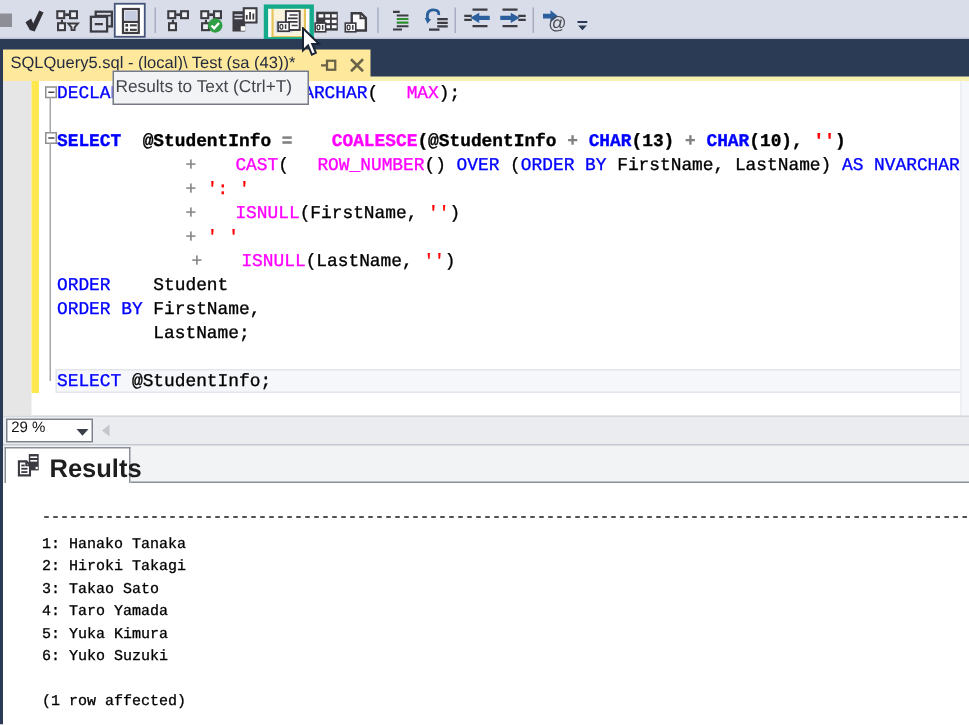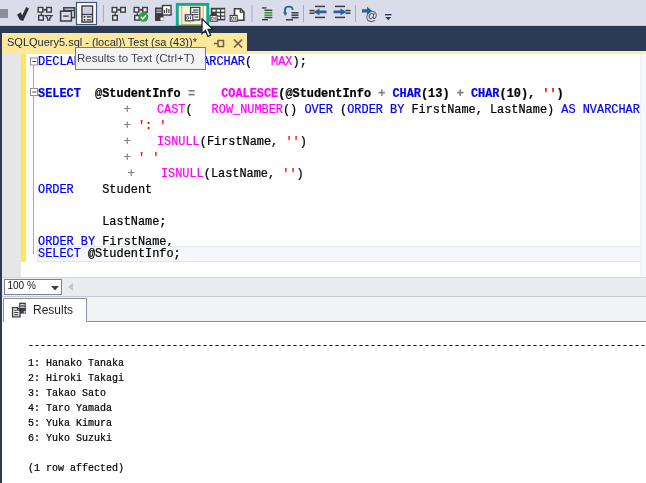--- a/index.html
+++ b/index.html
@@ -201,33 +201,33 @@
 </svg>
 
 <div class="abs code" style="left:38px;top:53.5px;"><span class="kw">DECLARE</span> @StudentInfo <span class="kw">NVARCHAR</span>(<span class="mg">MAX</span>);</div>
 <div class="abs code" style="left:38px;top:85.5px;font-weight:bold;"><span class="kw">SELECT</span>  @StudentInfo <span class="gy">=</span> <span class="mg">COALESCE</span>(@StudentInfo <span class="gy">+</span> <span class="kw">CHAR</span>(13) <span class="gy">+</span> <span class="kw">CHAR</span>(10), <span class="rd">''</span>)</div>
 <div class="abs code" style="left:38px;top:101.5px;">            <span class="gy">+</span> <span class="mg">CAST</span>(<span class="mg">ROW_NUMBER</span>() <span class="kw">OVER</span> (<span class="kw">ORDER BY</span> FirstName, LastName) <span class="kw">AS</span> <span class="kw">NVARCHAR</span>(20))</div>
 <div class="abs code" style="left:38px;top:117.5px;">            <span class="gy">+</span> <span class="rd">': '</span></div>
 <div class="abs code" style="left:38px;top:133.5px;">            <span class="gy">+</span> <span class="mg">ISNULL</span>(FirstName, <span class="rd">''</span>)</div>
 <div class="abs code" style="left:38px;top:149.5px;">            <span class="gy">+</span> <span class="rd">' '</span></div>
 <div class="abs code" style="left:42px;top:165.5px;">            <span class="gy">+</span> <span class="mg">ISNULL</span>(LastName, <span class="rd">''</span>)</div>
 <div class="abs code" style="left:38px;top:181.5px;"><span class="kw">ORDER</span>    Student</div>
-<div class="abs code" style="left:38px;top:197.5px;margin-top:36px;"><span class="kw">ORDER BY</span> FirstName,</div>
+<div class="abs code" style="left:38px;top:197.5px;"><span class="kw">ORDER BY</span> FirstName,</div>
 <div class="abs code" style="left:38px;top:213.5px;">         LastName;</div>
 <div class="abs" style="left:37px;top:245.5px;width:609px;height:16.5px;background:#f6f7fa;border:1px solid #e3e5ec;box-sizing:border-box;"></div>
 <div class="abs code" style="left:38px;top:245.5px;"><span class="kw">SELECT</span> @StudentInfo;</div>
 
 <div class="abs" style="left:640px;top:54px;width:6px;height:223px;background:#f6f7fa;border-left:1px solid #eceef3;box-sizing:border-box;"></div>
 
 <div class="abs" style="left:75px;top:47px;width:131px;height:23px;background:#f2f3f5;border:1px solid #767b85;box-sizing:border-box;"></div>
 <div class="abs" style="left:77px;top:47px;width:131px;height:23px;font-size:11.5px;color:#42454c;text-align:left;line-height:22.5px;">Results to Text (Ctrl+T)</div>
 
 <div class="abs" style="left:0;top:277px;width:646px;height:19px;background:#eaecf0;border-top:1px solid #d5d7dc;box-sizing:border-box;"></div>
 <div class="abs" style="left:4px;top:279px;width:58px;height:16px;background:#fff;border:1px solid #7e838d;box-sizing:border-box;"></div>
-<div class="abs" style="left:7.5px;top:280px;font-size:10px;color:#111;">100 %</div>
+<div class="abs" style="left:7.5px;top:280px;font-size:10px;color:#111;">29 %</div>
 <svg class="abs" style="left:48px;top:283px;" width="14" height="10" viewBox="0 0 14 10">
   <path d="M3 3 h8 l-4 4.5 Z" fill="#3a3f4a"></path>
 </svg>
 <svg class="abs" style="left:65px;top:281px;" width="14" height="12" viewBox="0 0 14 12">
   <path d="M8 2 v8 l-5 -4 Z" fill="#c3c6cc"></path>
 </svg>
 
 <div class="abs" style="left:0;top:296px;width:646px;height:26px;background:#f1f3f5;border-top:1px solid #c4c8d0;box-sizing:border-box;"></div>
 <div class="abs" style="left:87px;top:321px;width:559px;height:1px;background:#8a8f98;"></div>
 <div class="abs" style="left:3px;top:298px;width:84px;height:24px;background:#ffffff;border:1px solid #8a8f98;border-bottom:none;box-sizing:border-box;"></div>
@@ -237,21 +237,21 @@
   <line x1="10.2" y1="7.2" x2="14.8" y2="7.2" stroke="#fff" stroke-width="1.1"></line>
   <rect x="13.7" y="11.2" width="1.5" height="1.5" fill="#fff"></rect>
   <path d="M2.6 7.6 h5 l2.4 2.4 v6.9 h-7.4 Z" fill="#fff" stroke="#3a3a40" stroke-width="1.4"></path>
   <path d="M7.4 7.6 v2.6 h2.6" fill="none" stroke="#3a3a40" stroke-width="1.1"></path>
   <g stroke="#3a3a40" stroke-width="1.2">
     <line x1="4.2" y1="10.3" x2="6.5" y2="10.3"></line>
     <line x1="4.2" y1="12.5" x2="8.3" y2="12.5"></line>
     <line x1="4.2" y1="14.7" x2="8.3" y2="14.7"></line>
   </g>
 </svg>
-<div class="abs" style="left:33px;top:303px;font-size:12px;color:#1e1e1e;">Results</div>
+<div class="abs" style="left:33px;top:303px;font-size:17px;color:#1e1e1e;font-weight:bold;">Results</div>
 
 <div class="abs" style="left:0;top:322px;width:646px;height:161px;background:#fff;"></div>
 <div class="abs res" style="left:28px;top:337.5px;">---------------------------------------------------------------------------------------------------------</div>
 <div class="abs res" style="left:28px;top:355.5px;">1: Hanako Tanaka
 2: Hiroki Takagi
 3: Takao Sato
 4: Taro Yamada
 5: Yuka Kimura
 6: Yuko Suzuki
 

